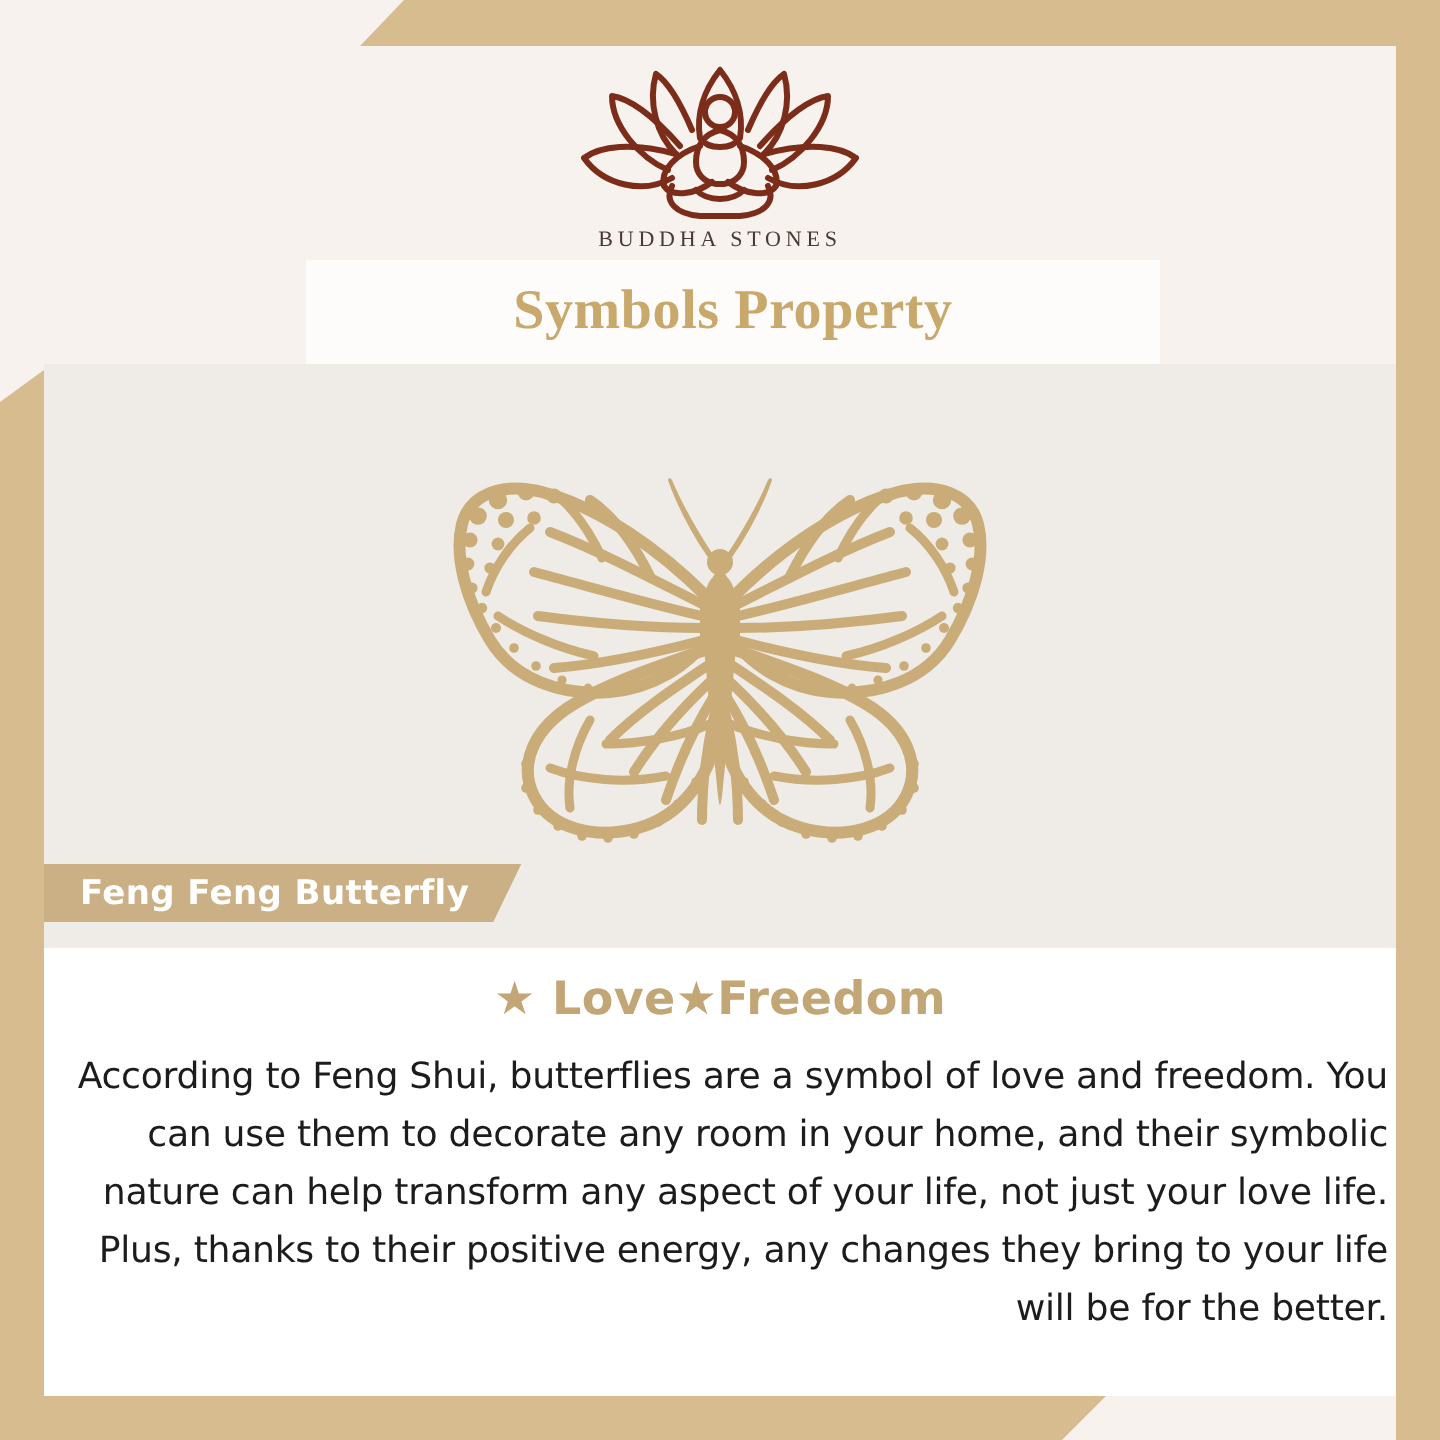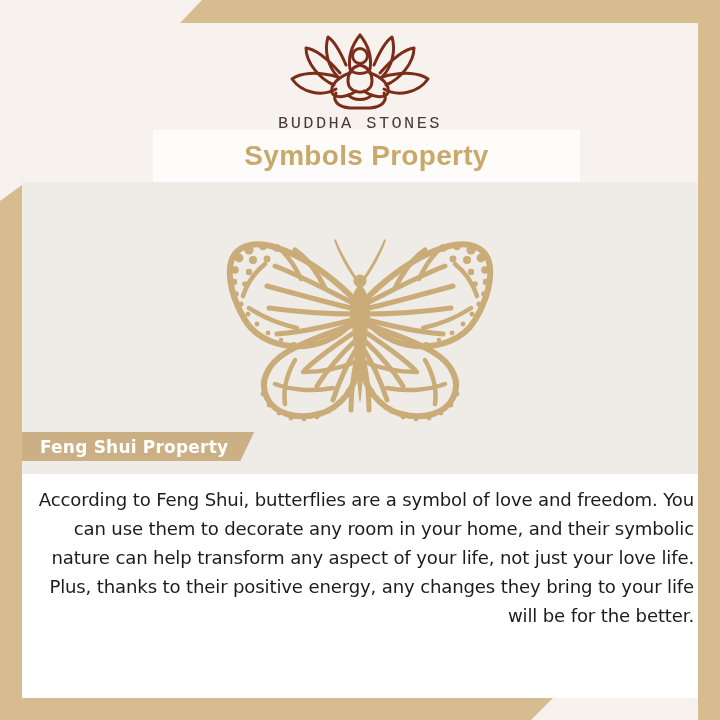--- a/index.html
+++ b/index.html
@@ -69,41 +69,41 @@
     top: 0px;
     left: 0;
     width: 676px;
     text-align: center;
   }
   .logo-mark {
     display: block;
     margin: 8px auto 0;
   }
   .logo-wordmark {
-    font-family: Liberation Mono, monospace;
-    font-size: 17px;
+    font-family: Liberation Serif, serif;
+    font-size: 11px;
     letter-spacing: 2.4px;
     color: #4a3a33;
     margin-top: 1px;
   }
 
   
   .title-banner {
     position: absolute;
     left: 131px;
     top: 107px;
     width: 427px;
     height: 52px;
     background: #FDFCFA;
     display: flex;
     align-items: center;
     justify-content: center;
   }
   .title-text {
-    font-family: Liberation Sans, sans-serif;
+    font-family: Liberation Serif, serif;
     font-weight: bold;
     font-size: 28px;
     color: #C9A96B;
     letter-spacing: 0.3px;
   }
 
   
   .butterfly-panel {
     position: absolute;
     left: 0;
@@ -341,21 +341,22 @@
           <circle cx="198" cy="189" r="2.4"></circle>
             <circle cx="186" cy="183" r="2.4"></circle>
           <circle cx="176" cy="174" r="2.4"></circle>
             <circle cx="167" cy="163" r="2.4"></circle>
           <circle cx="161" cy="151" r="2.4"></circle>
         </g>
       </svg>
     </div>
 
     <div class="tab-banner">
-      <span class="tab-text">Feng Shui Property</span>
+      <span class="tab-text">Feng Feng Butterfly</span>
     </div>
 
     <div class="desc-block">
+      <div class="subhead">★ Love★Freedom</div>
       <p class="body-copy">According to Feng Shui, butterflies are a symbol of love and freedom. You can use them to decorate any room in your home, and their symbolic nature can help transform any aspect of your life, not just your love life. Plus, thanks to their positive energy, any changes they bring to your life will be for the better.</p>
     </div>
 
   </div>
 </div>
 
 </body></html>

